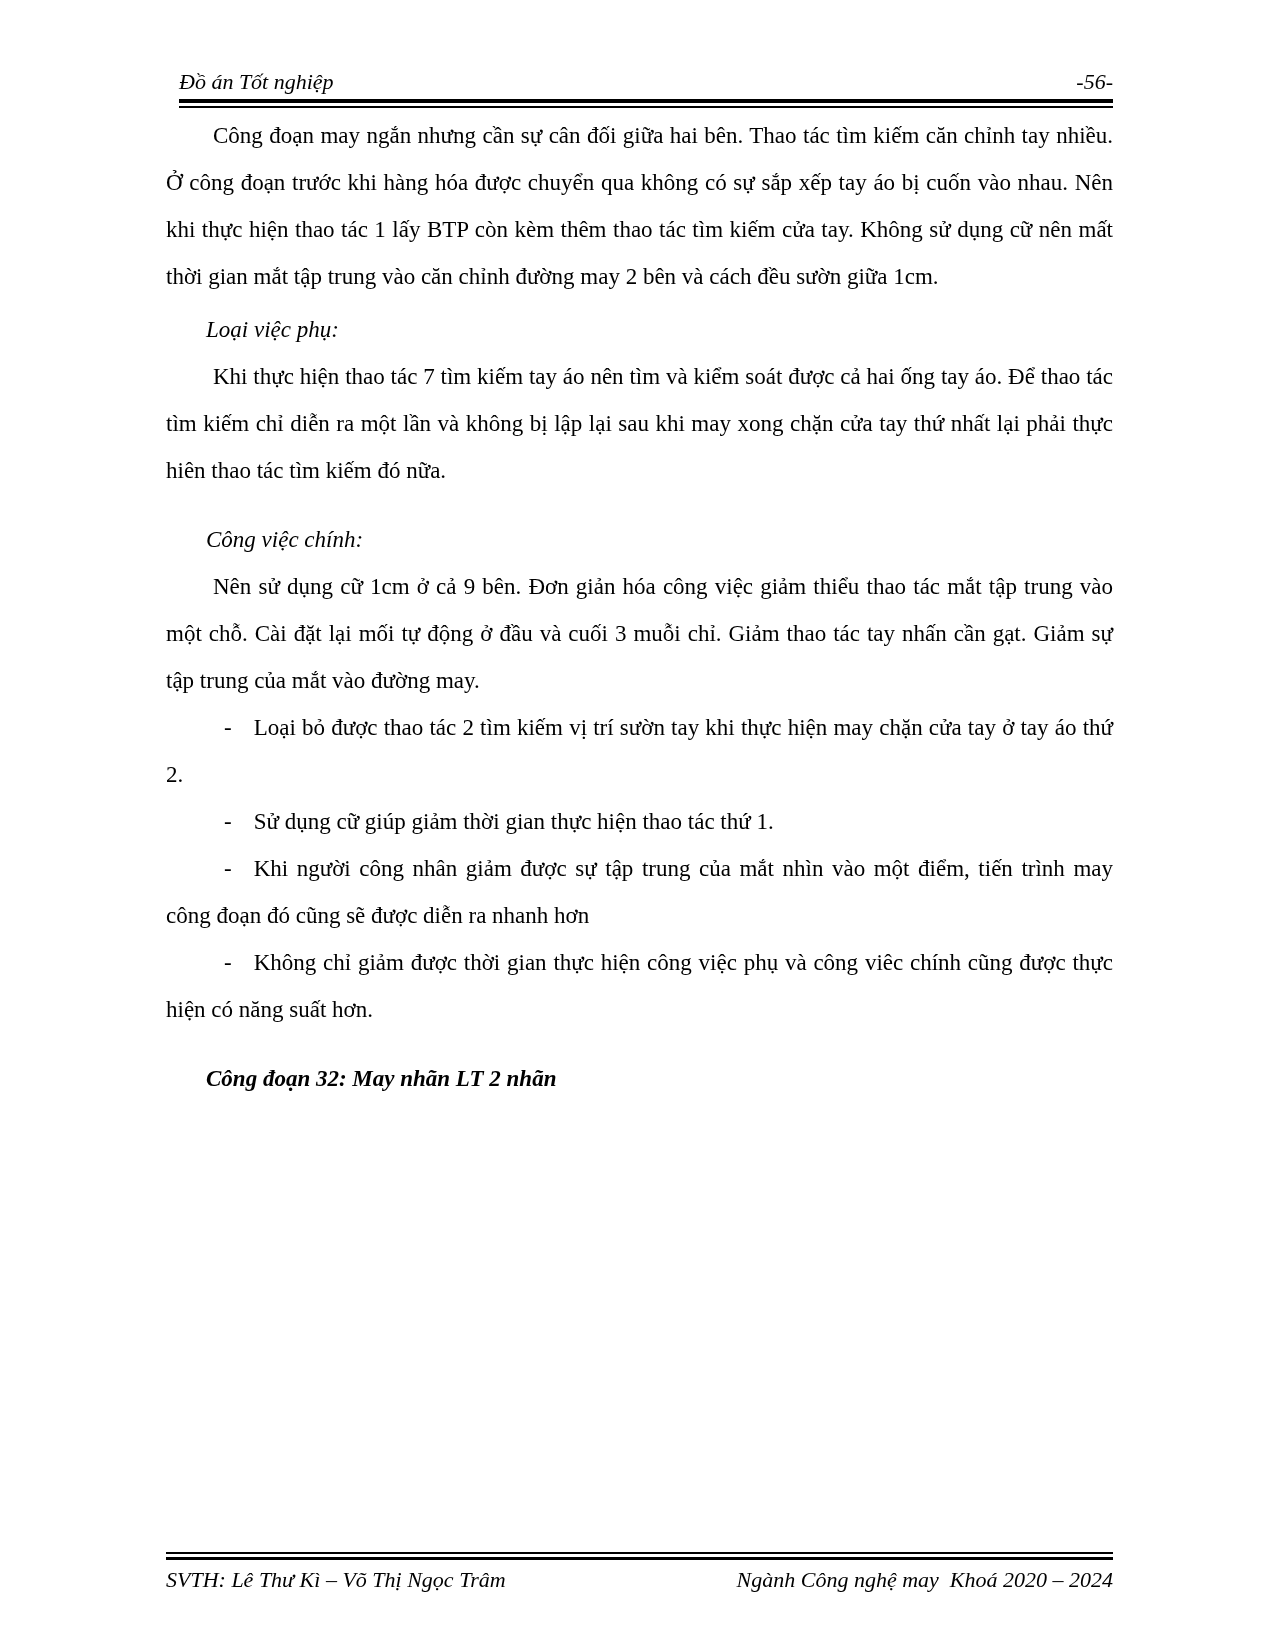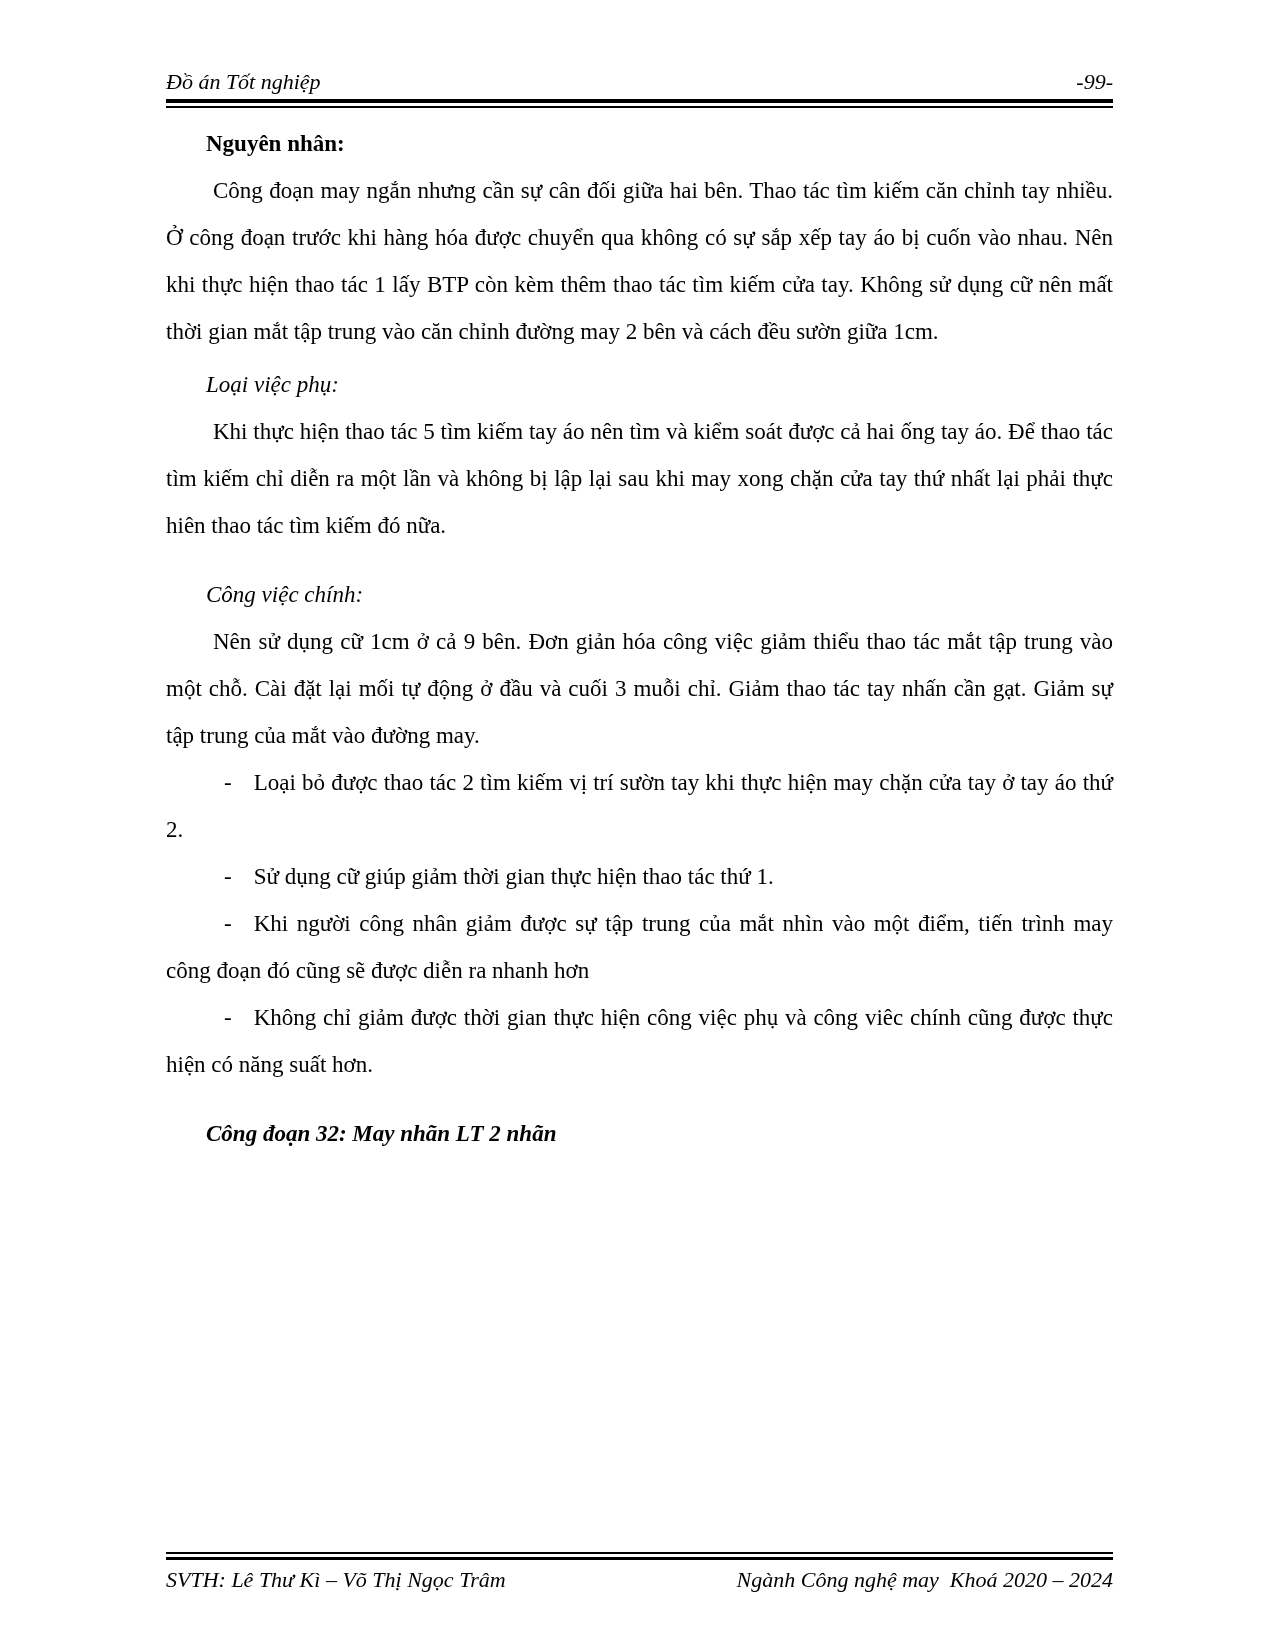--- a/index.html
+++ b/index.html
@@ -13,21 +13,21 @@
     width: 1275px;
     height: 1650px;
     background: #ffffff;
     color: #000000;
     font-family: "Liberation Serif", "DejaVu Serif", serif;
     overflow: hidden;
   }
   
   .header {
     position: absolute;
-    left: 166px;
+    left: 179px;
     right: 162px;
     top: 68px;
   }
   .header-row {
     display: flex;
     justify-content: space-between;
     align-items: baseline;
     font-style: italic;
     font-size: 22px;
     line-height: 28px;
@@ -76,32 +76,31 @@
   }
 </style>
 </head>
 <body>
 
 <div class="page">
 
   <div class="header">
     <div class="header-row">
       <span>Đồ án Tốt nghiệp</span>
-      <span>-99-</span>
+      <span>-56-</span>
     </div>
     <div class="rule hdr-rule-thick"></div>
     <div class="rule hdr-rule-thin"></div>
   </div>
 
   <div class="content">
-    <p class="h-bold indent mt-xs">Nguyên nhân:</p>
     <p class="body-text">Công đoạn may ngắn nhưng cần sự cân đối giữa hai bên. Thao tác tìm kiếm căn chỉnh tay nhiều. Ở công đoạn trước khi hàng hóa được chuyển qua không có sự sắp xếp tay áo bị cuốn vào nhau. Nên khi thực hiện thao tác 1 lấy BTP còn kèm thêm thao tác tìm kiếm cửa tay. Không sử dụng cữ nên mất thời gian mắt tập trung vào căn chỉnh đường may 2 bên và cách đều sườn giữa 1cm.</p>
 
     <p class="h-italic indent mt-sm">Loại việc phụ:</p>
-    <p class="body-text">Khi thực hiện thao tác 5 tìm kiếm tay áo nên tìm và kiểm soát được cả hai ống tay áo. Để thao tác tìm kiếm chỉ diễn ra một lần và không bị lập lại sau khi may xong chặn cửa tay thứ nhất lại phải thực hiên thao tác tìm kiếm đó nữa.</p>
+    <p class="body-text">Khi thực hiện thao tác 7 tìm kiếm tay áo nên tìm và kiểm soát được cả hai ống tay áo. Để thao tác tìm kiếm chỉ diễn ra một lần và không bị lập lại sau khi may xong chặn cửa tay thứ nhất lại phải thực hiên thao tác tìm kiếm đó nữa.</p>
 
     <p class="h-italic indent mt">Công việc chính:</p>
     <p class="body-text">Nên sử dụng cữ 1cm ở cả 9 bên. Đơn giản hóa công việc giảm thiểu thao tác mắt tập trung vào một chỗ. Cài đặt lại mối tự động ở đầu và cuối 3 muỗi chỉ. Giảm thao tác tay nhấn cần gạt. Giảm sự tập trung của mắt vào đường may.</p>
 
 
     <p class="bullet"><span class="marker">-</span><span>Loại bỏ được thao tác 2 tìm kiếm vị trí sườn tay khi thực hiện may chặn cửa tay ở tay áo thứ 2.</span></p>
     <p class="bullet"><span class="marker">-</span><span>Sử dụng cữ giúp giảm thời gian thực hiện thao tác thứ 1.</span></p>
     <p class="bullet"><span class="marker">-</span><span>Khi người công nhân giảm được sự tập trung của mắt nhìn vào một điểm, tiến trình may công đoạn đó cũng sẽ được diễn ra nhanh hơn</span></p>
     <p class="bullet"><span class="marker">-</span><span>Không chỉ giảm được thời gian thực hiện công việc phụ và công viêc chính cũng được thực hiện có năng suất hơn.</span></p>
 

